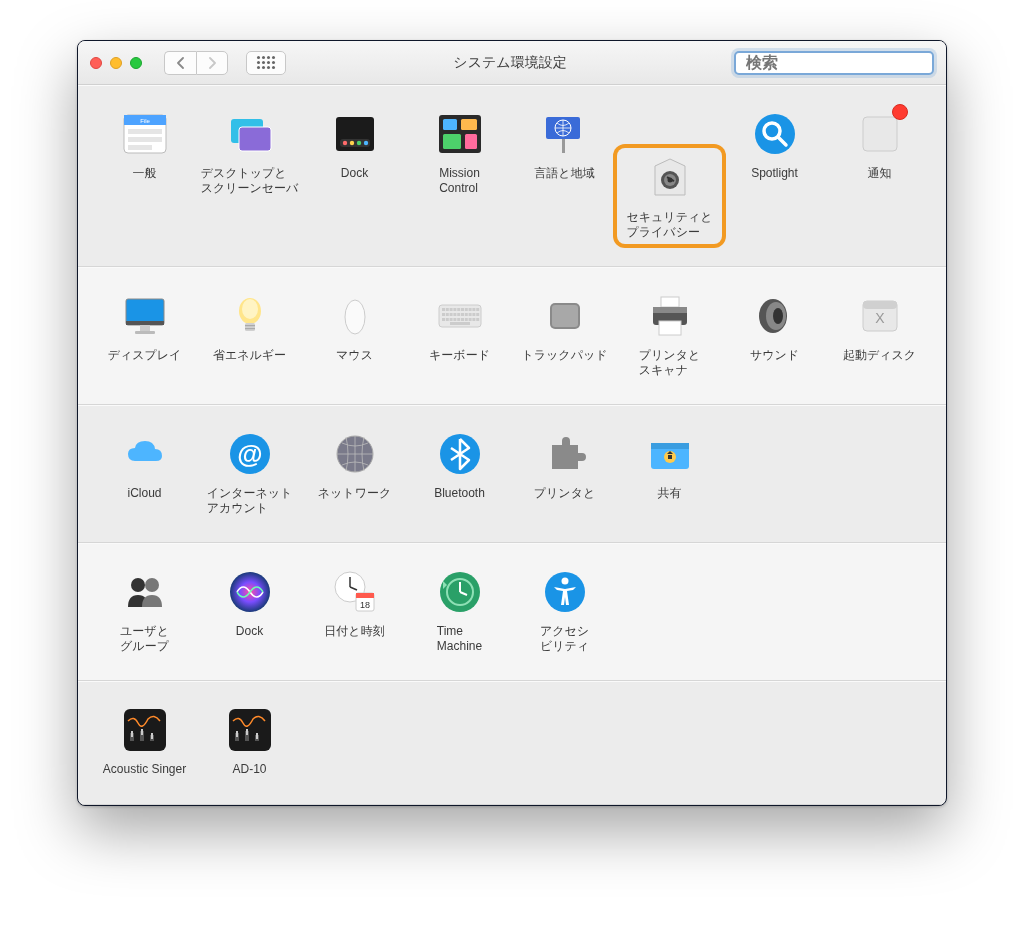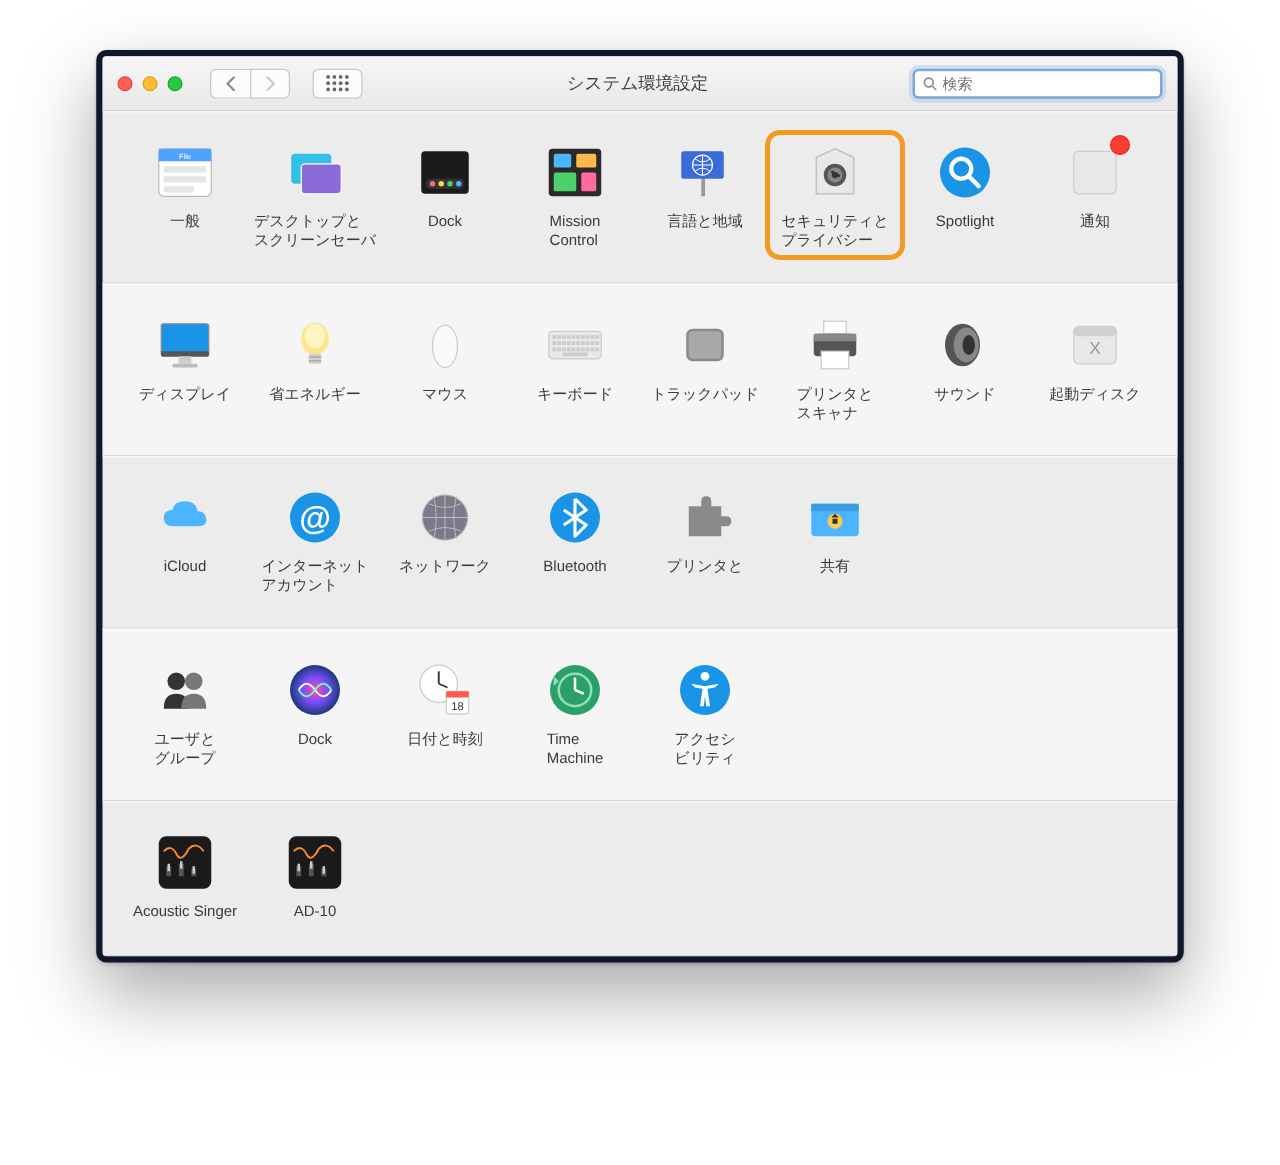--- a/index.html
+++ b/index.html
@@ -12,21 +12,21 @@
     align-items: flex-start;
     justify-content: center;
     padding-top: 40px;
   }
   .window {
     width: 870px;
     background: #ececec;
     border-radius: 8px;
     box-shadow: 0 25px 60px rgba(0,0,0,0.35), 0 1px 3px rgba(0,0,0,0.2);
     overflow: hidden;
-    border: 5px solid #0f172a;
+    border: 1px solid #0f172a;
   }
   .titlebar {
     height: 44px;
     background: linear-gradient(#f6f6f6, #e8e8e8);
     border-bottom: 1px solid #d0d0d0;
     display: flex;
     align-items: center;
     padding: 0 12px;
     gap: 10px;
   }
@@ -63,41 +63,42 @@
     width: 200px; height: 24px;
     border: 2px solid #7aa8d8;
     border-radius: 5px;
     background: #fff;
     display: flex; align-items: center;
     padding: 0 6px; gap: 4px;
     box-shadow: 0 0 0 3px rgba(122,168,216,0.28);
   }
   .search input {
     border: none; outline: none; flex: 1;
-    font-size: 12px; background: transparent; color: #0f172a;
+    font-size: 16px; background: transparent; color: #0f172a; font-weight: bold;
   }
   .section {
     display: grid;
     grid-template-columns: repeat(8, 1fr);
     padding: 18px 14px 22px 14px;
     gap: 6px 0;
     border-bottom: 1px solid #d6d6d6;
     border-top: 1px solid #fafafa;
   }
   .section.alt { background: #f5f5f5; }
   .item {
     display: flex; flex-direction: column; align-items: center;
     justify-content: flex-start;
     cursor: default;
     padding: 4px 2px;
     border-radius: 8px;
   }
   .item.highlight {
     box-shadow: 0 0 0 4px #f29a22;
     border-radius: 8px;
+    margin-top: 44px;
   }
   .ico {
     width: 52px; height: 52px;
     display: flex; align-items: center; justify-content: center;
     margin-bottom: 6px;
     position: relative;
   }
   .label {
     font-size: 12px; color: #3a3a3a; text-align: left;
     line-height: 1.25; white-space: pre-line;

